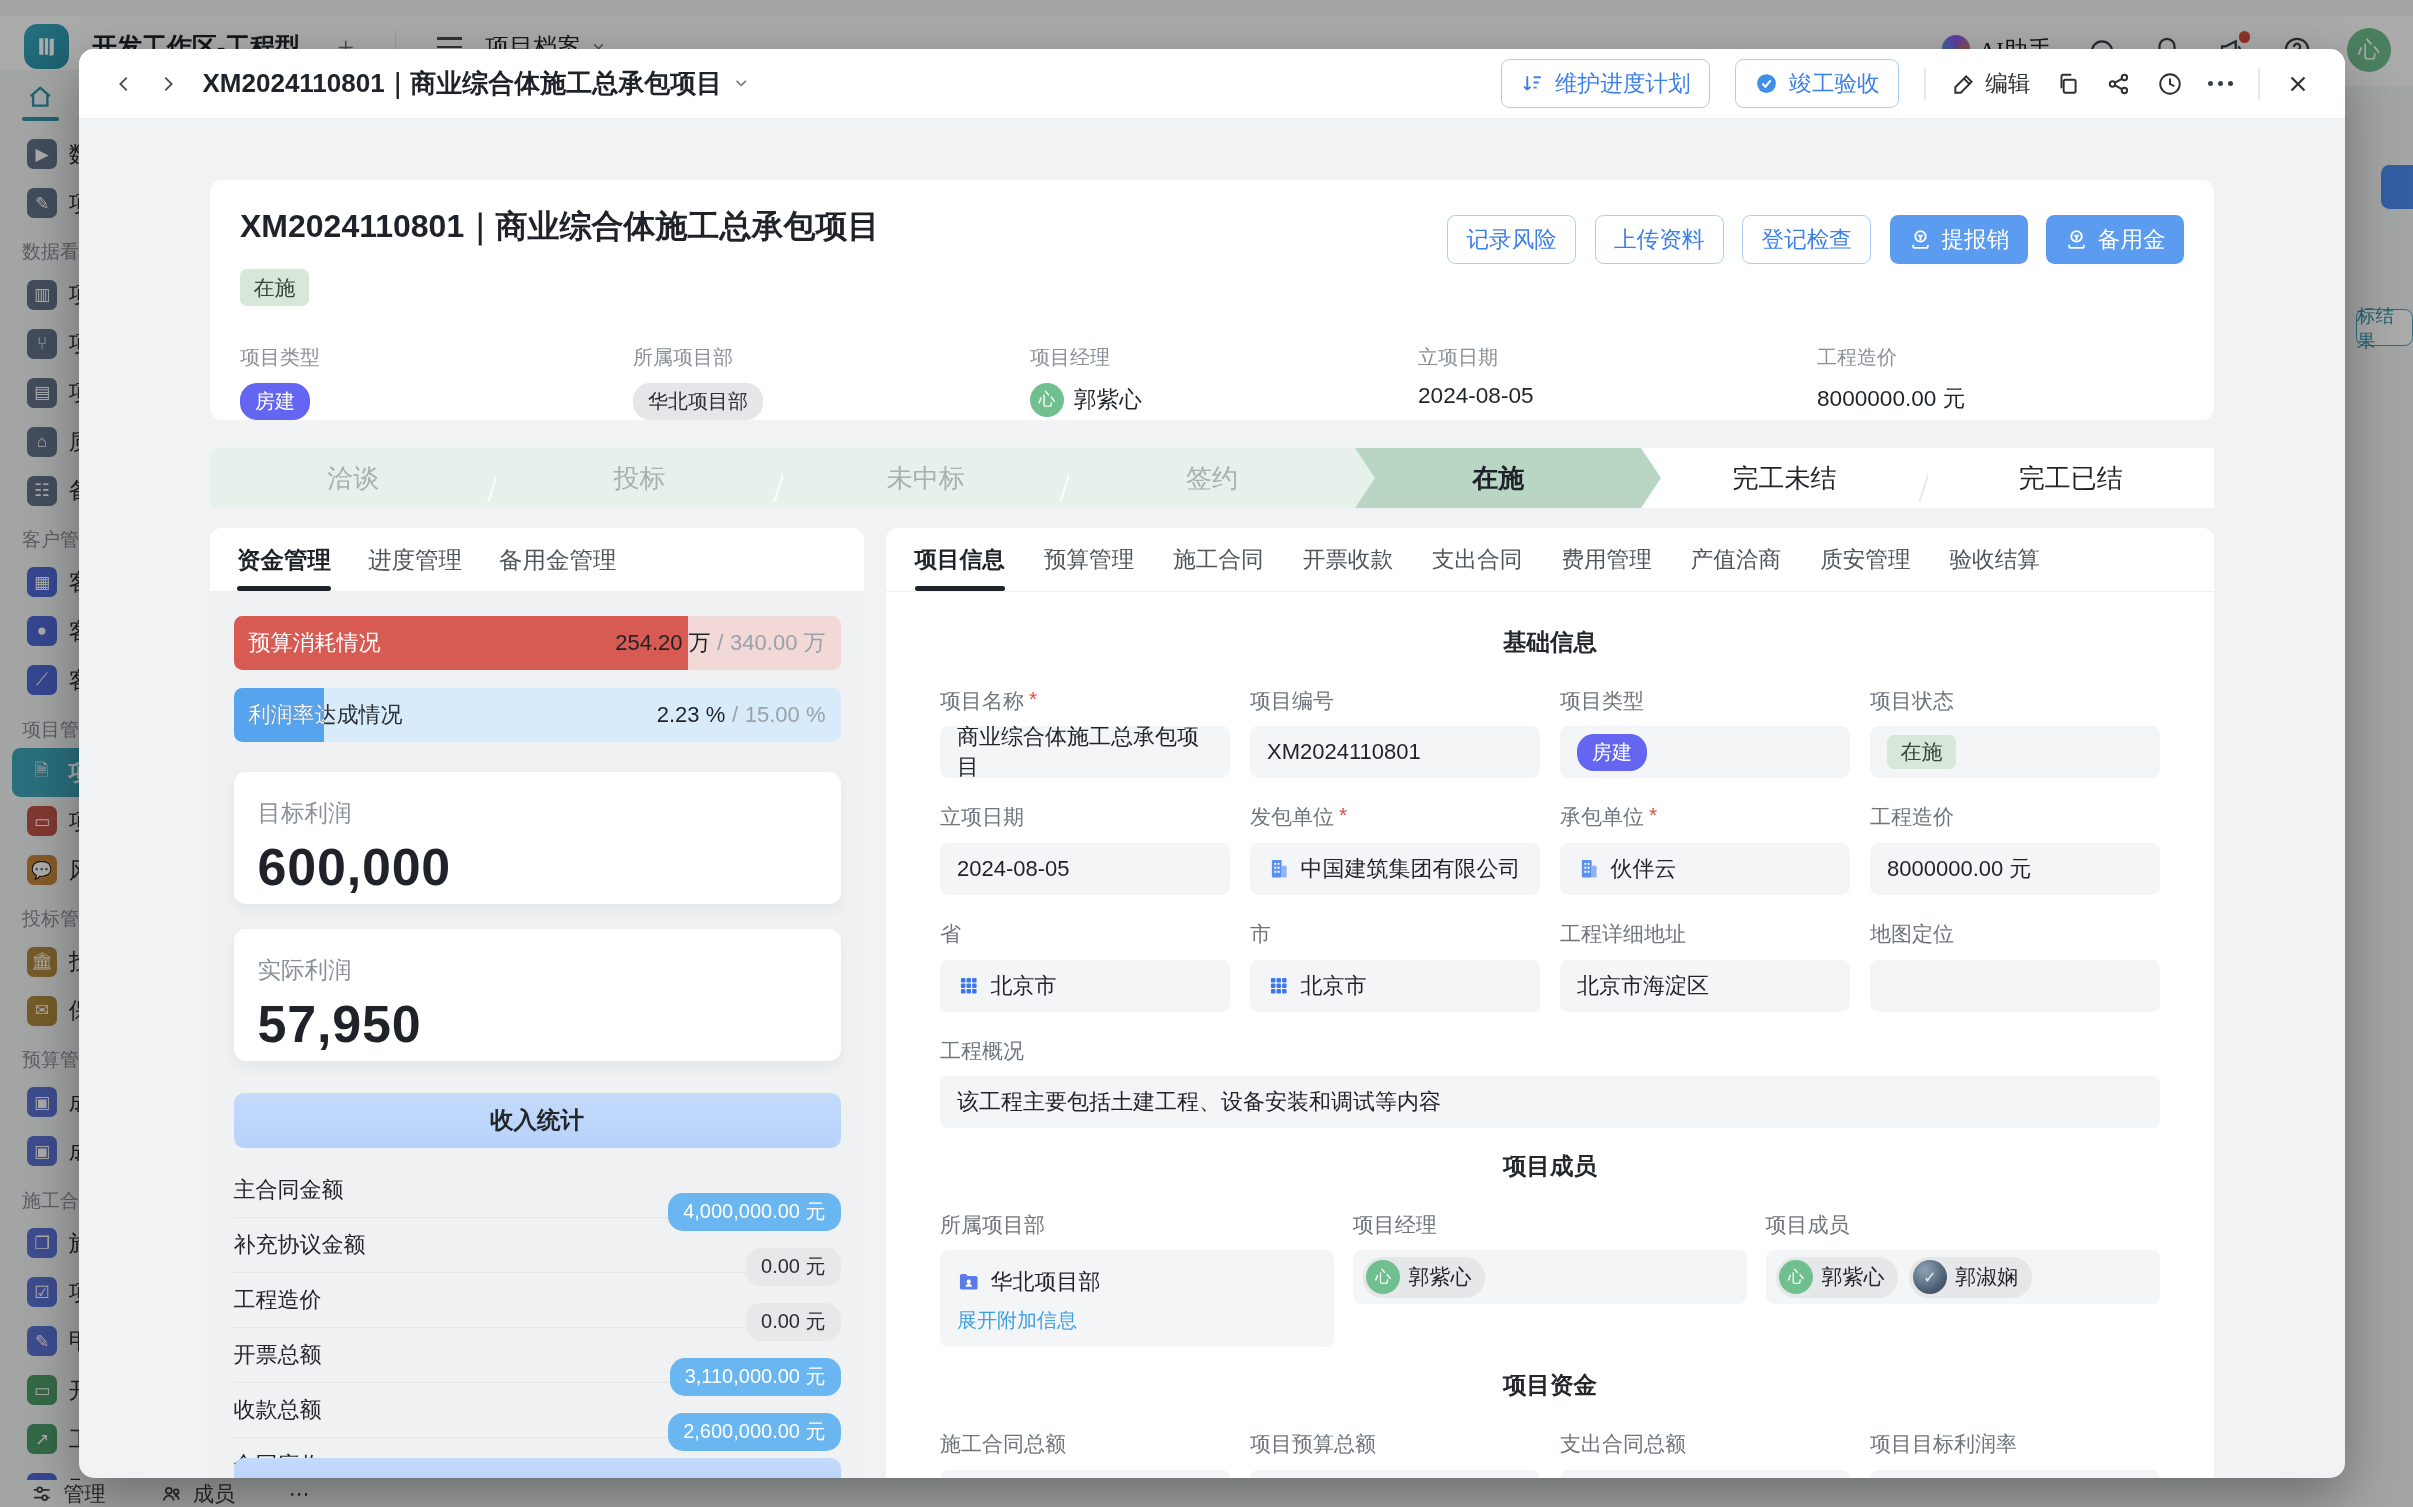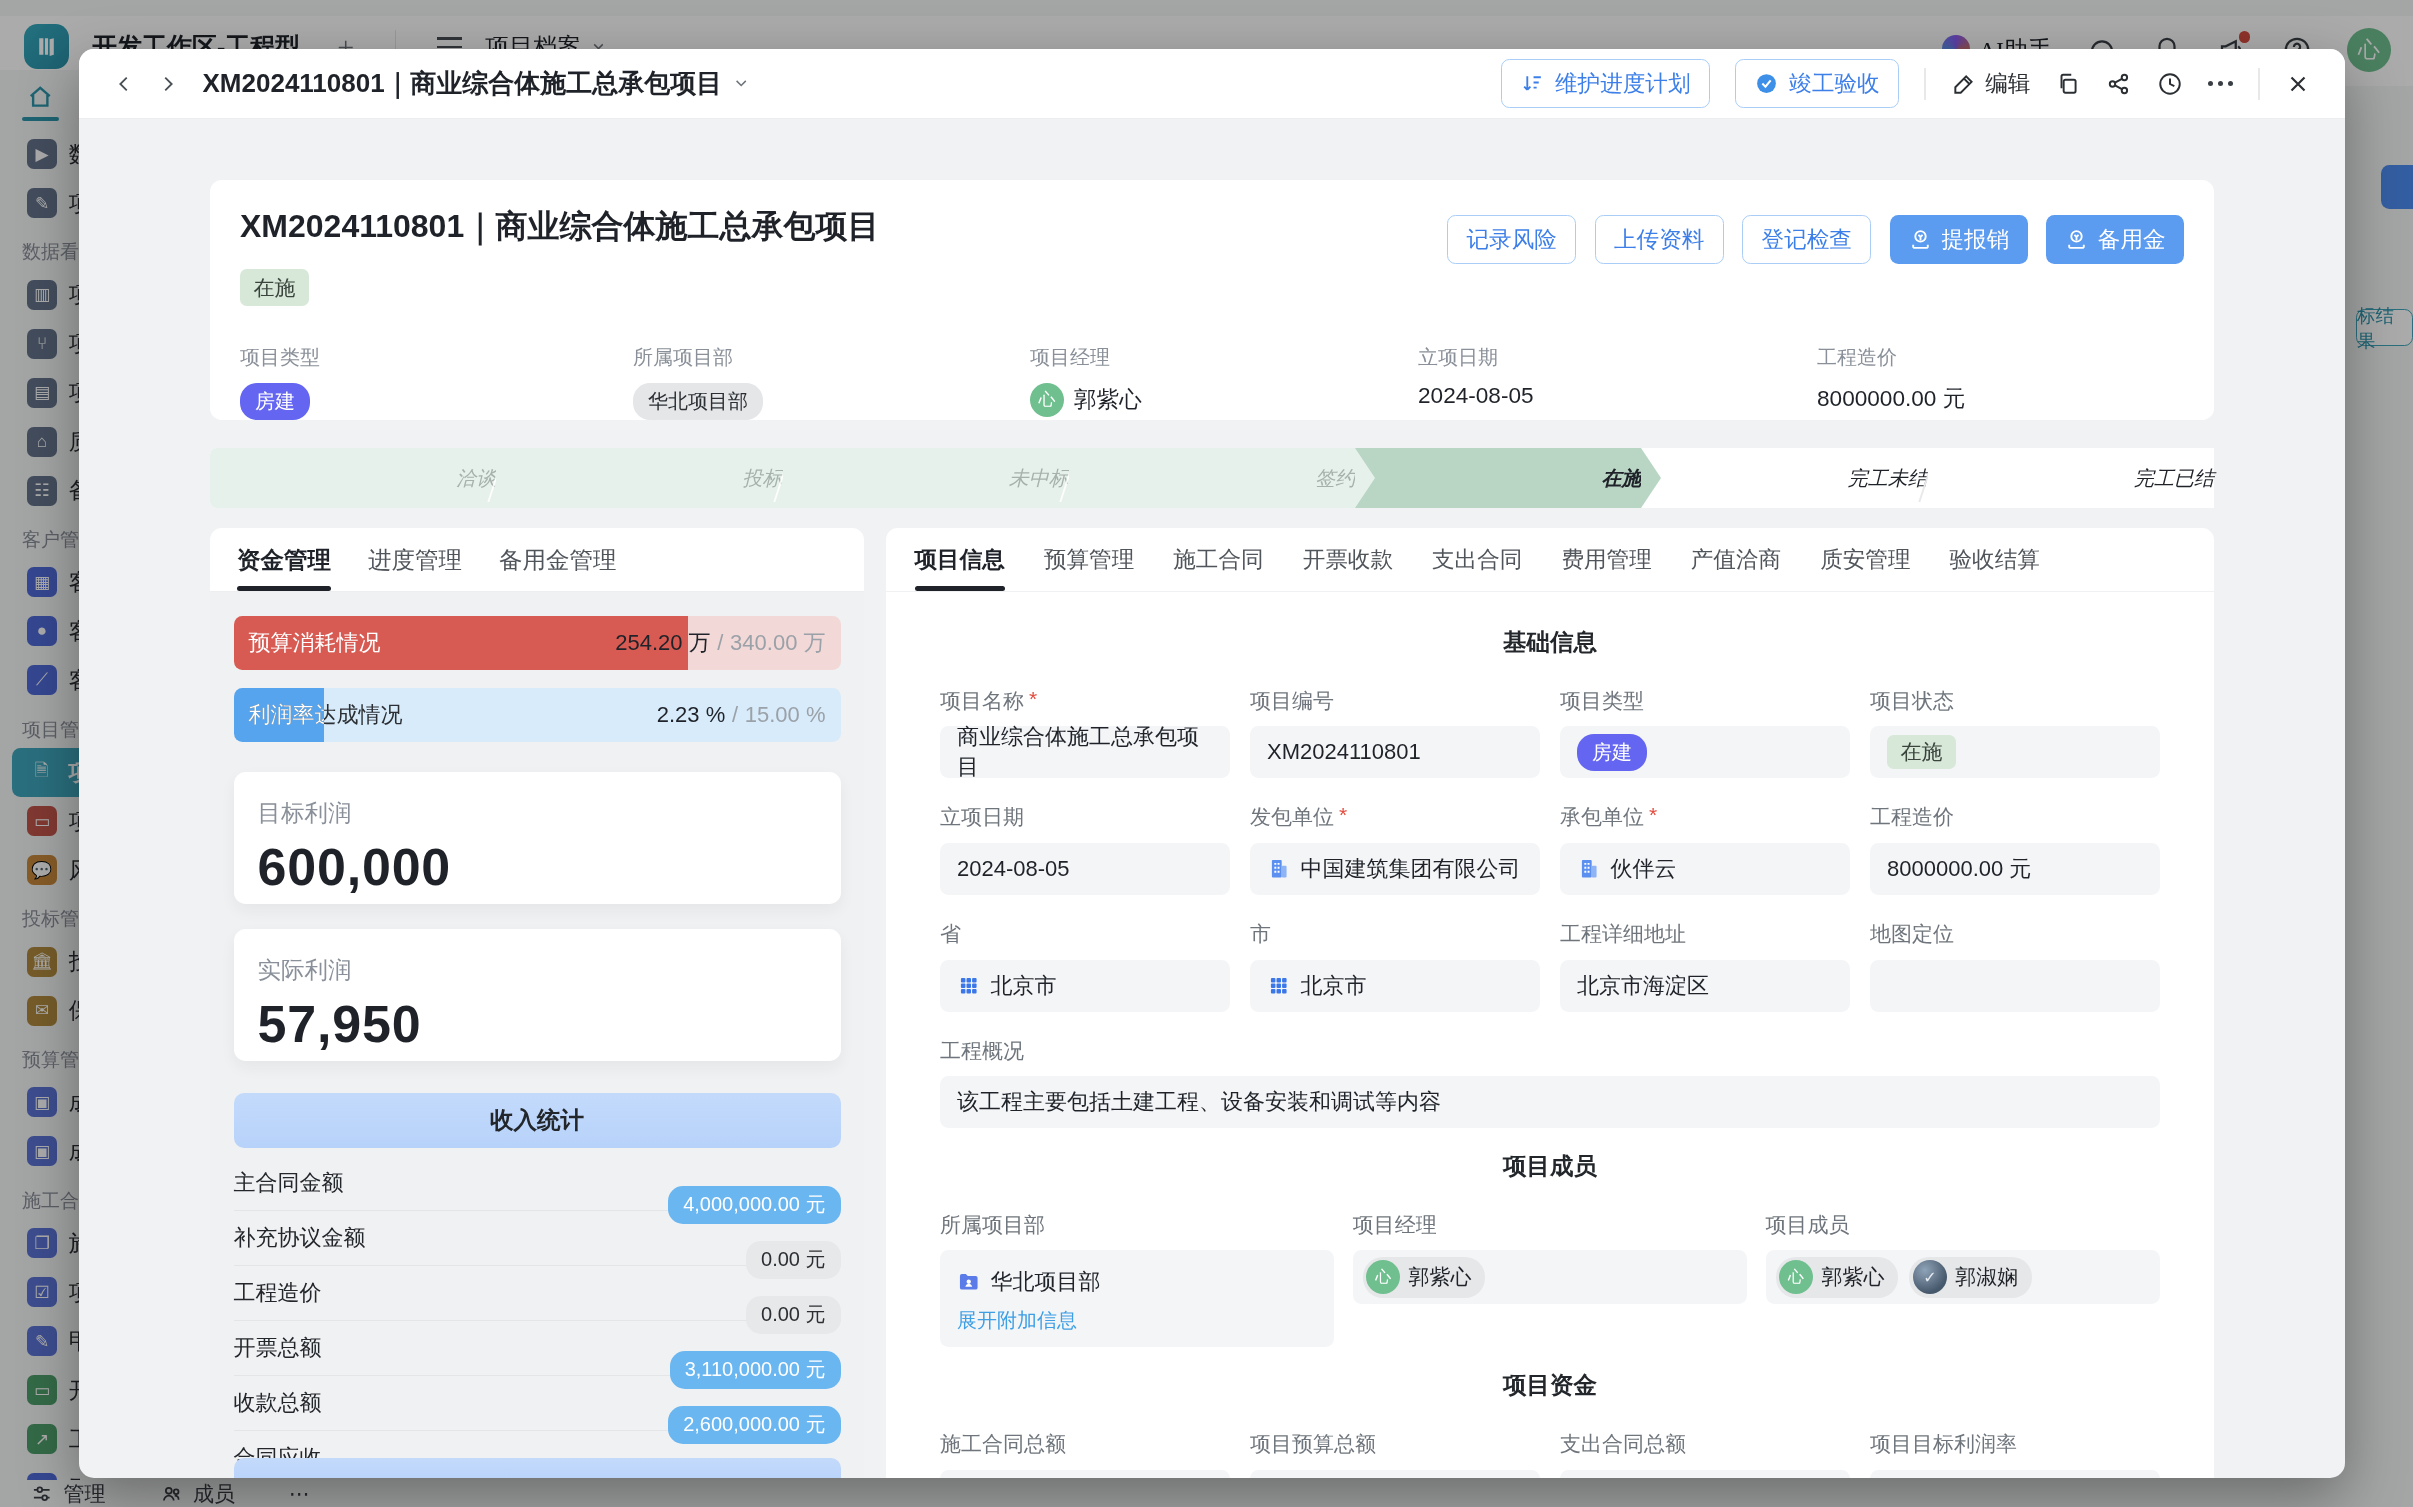--- a/index.html
+++ b/index.html
@@ -74,21 +74,21 @@
   .sum-fields { position:absolute; left:0; top:164px; right:0; height:75px; }
   .sum-field { position:absolute; }
   .sum-label { font-size:20px; color:#8A9099; }
   .sum-value { margin-top:11.7px; font-size:22.6px; color:#1F2329; display:flex; align-items:center; gap:10px; }
   .pill-purple { background:#6466F1; color:#fff; border-radius:17px; padding:5px 15px; font-size:20px; }
   .pill-gray { background:#E5E6E8; color:#2B2F33; border-radius:17px; padding:5px 15px; font-size:20px; }
   .mini-avatar { width:34px; height:34px; border-radius:50%; background:#6FBF8F; color:#fff; font-size:17px; display:flex; align-items:center; justify-content:center; }
 
   
   .stepper { position:absolute; left:131px; top:399px; width:2004px; height:60px; display:flex; background:#fff; border-radius:6.7px; }
-  .step { flex:1; display:flex; align-items:center; justify-content:flex-end; font-size:20px; position:relative;font-style:italic; }
+  .step { flex:1; display:flex; align-items:center; justify-content:center; font-size:26px; position:relative; }
   .step.g { background:#E7F1EB; color:#A6B1AB; }
   .step.w { background:#fff; color:#1F2329; }
   .step .sep { position:absolute; right:0; top:6.7px; bottom:6.7px; width:1.7px; background:rgba(255,255,255,.85); transform:skewX(-18deg); }
   .step.w .sep { background:#E8E9EB; }
   .step.active { background:#B9D6C5; color:#1F2329; font-weight:bold; z-index:2; }
   .step.active::before { content:""; position:absolute; left:0; top:0; border-left:20px solid #E7F1EB; border-top:30px solid transparent; border-bottom:30px solid transparent; }
   .step.active::after { content:""; position:absolute; right:-20px; top:0; border-left:20px solid #B9D6C5; border-top:30px solid transparent; border-bottom:30px solid transparent; }
   .stepper, .step:first-child { border-radius:6.7px 0 0 6.7px; }
   .step:last-child { border-radius:0 6.7px 6.7px 0; }
 
@@ -108,21 +108,21 @@
   .bar-label { position:absolute; inset:0; display:flex; align-items:center; padding-left:15px; }
   .bar-label.light { color:#fff; }
   .bar-label.dark { color:#2B2F33; }
   .bar-label.clip { color:#fff; clip-path:inset(0 85.1% 0 0); }
   .bar-vals { position:absolute; inset:0; display:flex; align-items:center; justify-content:flex-end; padding-right:15px; gap:6.7px; }
   .bar-vals .v { color:#1F2329; }
   .bar-vals .t { color:#9BA1A8; }
   .metric-card { background:#fff; border-radius:11.7px; box-shadow:0 6.7px 15px rgba(31,35,41,.05); padding:25px 24px; margin-bottom:25px; height:132px; }
   .metric-label { font-size:23.5px; color:#8A9099; }
   .metric-value { font-size:52px; font-weight:bold; margin-top:8.4px; letter-spacing:0.8px; }
-  .income-header { height:55px; border-radius:10px; background:linear-gradient(180deg,#C3DAFB,#B7D2FA); display:flex; align-items:center; justify-content:center; font-size:23.5px; font-weight:bold; color:#23272B; margin-bottom:8px; }
+  .income-header { height:55px; border-radius:10px; background:linear-gradient(180deg,#C3DAFB,#B7D2FA); display:flex; align-items:center; justify-content:center; font-size:23.5px; font-weight:bold; color:#23272B; margin-bottom:15px; }
   .inc-row { display:flex; align-items:center; justify-content:space-between; height:55px; border-bottom:0.8px solid #E3E5E7; font-size:22px; }
   .inc-label { color:#23272B; }
   .inc-pill { border-radius:15px; padding:5.9px 15px; font-size:20px;margin-top:44px; }
   .inc-pill.blue { background:#69B6F1; color:#fff; }
   .inc-pill.gray { background:#E7E8EA; color:#2B2F33; }
   .inc-pill.red { background:#D85B53; color:#fff; }
   .lp-sliver { position:absolute; left:23.5px; right:23.5px; bottom:0; height:20px; border-radius:10px 10px 0 0; background:linear-gradient(180deg,#C3DAFB,#BBD4FA); }
 
   
   .right-panel { position:absolute; left:807px; top:479px; width:1328px; height:950px; background:#fff; border-radius:11.7px 11.7px 0 0; overflow:hidden; }

